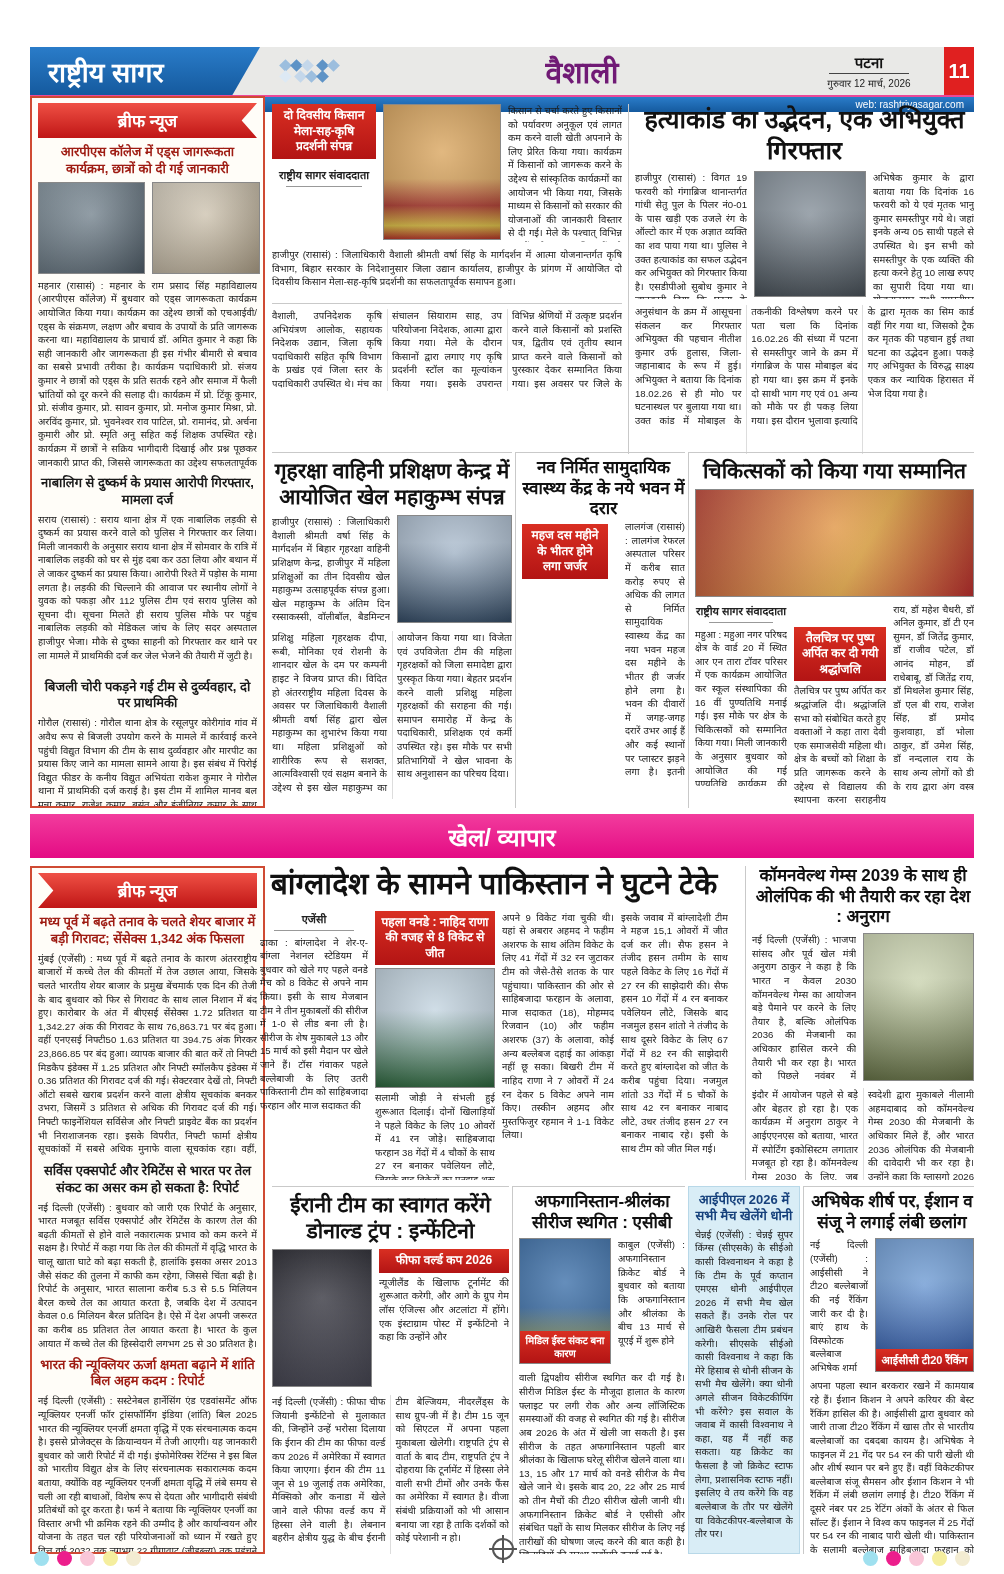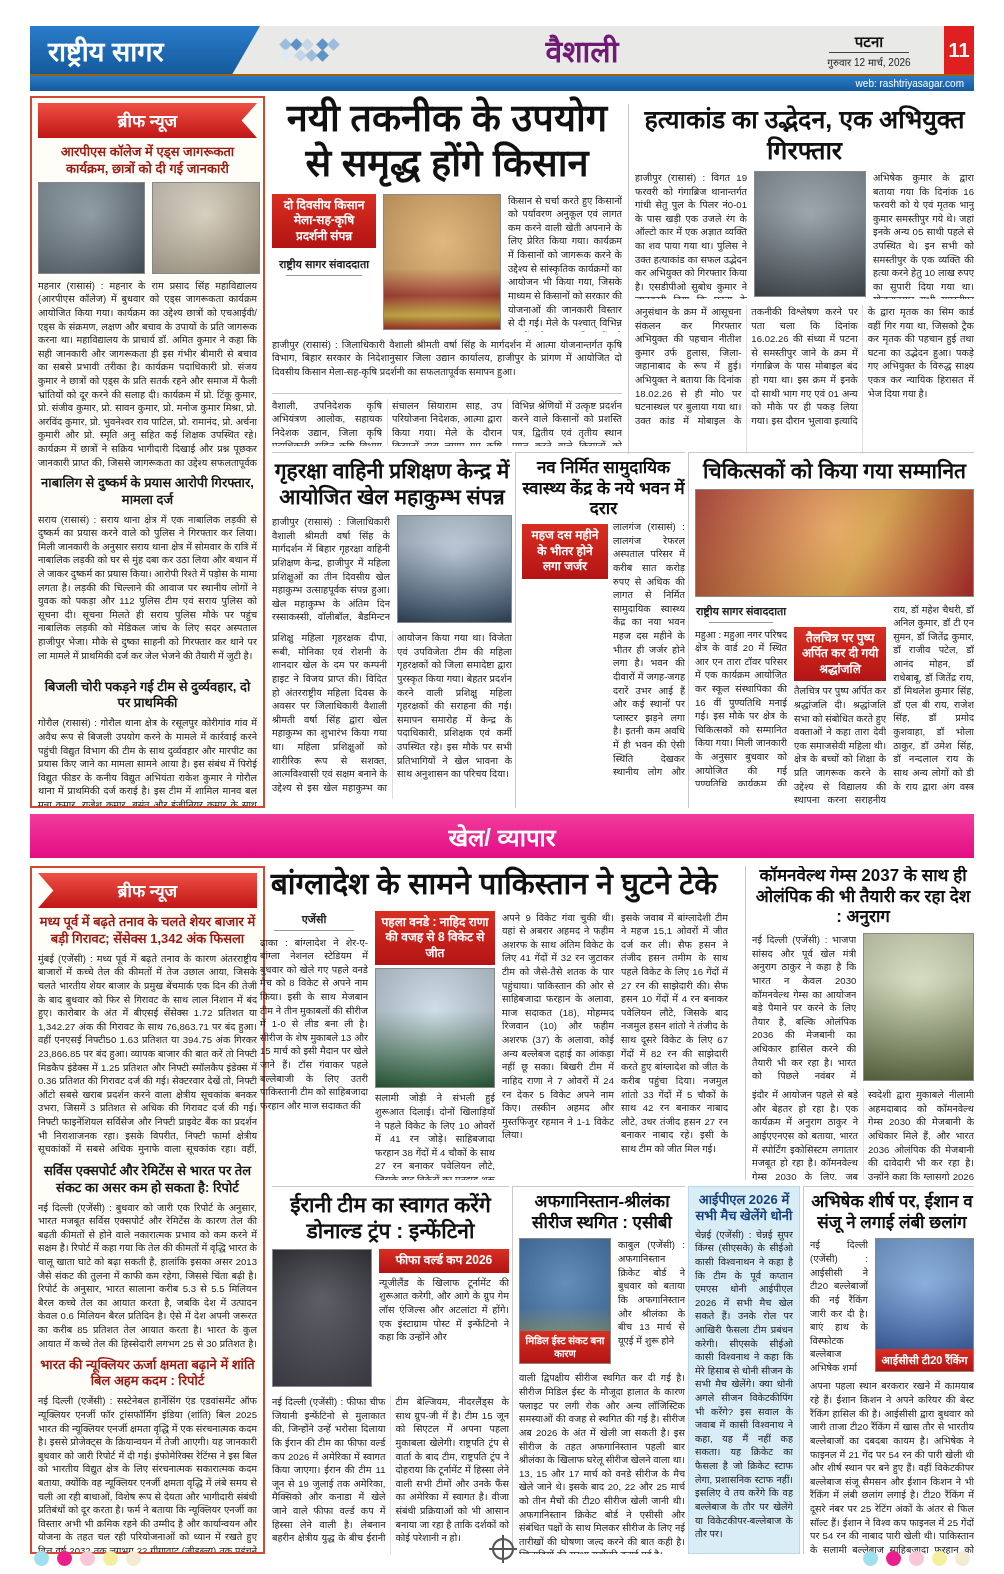--- a/index.html
+++ b/index.html
@@ -2,21 +2,21 @@
 <html lang="hi"><head>
 <meta charset="utf-8">
 <style>
   * { margin:0; padding:0; box-sizing:border-box; }
   html,body { background:#ffffff; }
   body { font-family:"Liberation Sans","DejaVu Sans",sans-serif; color:#1a1a1a; }
   .page { position:relative; width:1004px; height:1574px; background:#fff; overflow:hidden; margin:0 auto; }
 
   
   .masthead { position:absolute; left:30px; top:26px; width:944px; height:66px; }
-  .mast-band { display:flex; height:50px; background:#e9e9e7; border-bottom:2px solid #a16207; }
+  .mast-band { display:flex; height:50px; background:#e9e9e7; border-bottom:2px solid #ec4899;margin-top:21px; }
   .mast-logo { background:linear-gradient(180deg,#2a7cc9,#155a9e); color:#fff; font-weight:bold;
                font-size:27px; display:flex; align-items:center; padding:0 18px;
                clip-path:polygon(0 0,100% 0,88% 100%,0 100%); width:230px; }
   .mast-deco { width:110px; display:flex; align-items:center; justify-content:center; }
   .mast-center { flex:1; display:flex; align-items:center; justify-content:center;
                  font-size:30px; font-weight:bold; color:#701a75; }
   .mast-right { width:150px; display:flex; flex-direction:column; justify-content:center; align-items:center; }
   .mast-city { font-weight:bold; font-size:15px; color:#111; border-bottom:1px solid #444; padding:0 26px 1px; }
   .mast-date { font-size:10px; color:#222; margin-top:2px; }
   .mast-pagenum { width:30px; background:#e02020; color:#fff; font-weight:bold; font-size:20px;
@@ -118,21 +118,20 @@
       <div class="photo p-banner" style="width:49%; height:92px;"></div>
     </div>
     <div class="body-text" style="height:190px; overflow:hidden;">महनार (रासासं) : महनार के राम प्रसाद सिंह महाविद्यालय (आरपीएस कॉलेज) में बुधवार को एड्स जागरूकता कार्यक्रम आयोजित किया गया। कार्यक्रम का उद्देश्य छात्रों को एचआईवी/एड्स के संक्रमण, लक्षण और बचाव के उपायों के प्रति जागरूक करना था। महाविद्यालय के प्राचार्य डॉ. अमित कुमार ने कहा कि सही जानकारी और जागरूकता ही इस गंभीर बीमारी से बचाव का सबसे प्रभावी तरीका है। कार्यक्रम पदाधिकारी प्रो. संजय कुमार ने छात्रों को एड्स के प्रति सतर्क रहने और समाज में फैली भ्रांतियों को दूर करने की सलाह दी। कार्यक्रम में प्रो. टिंकू कुमार, प्रो. संजीव कुमार, प्रो. सावन कुमार, प्रो. मनोज कुमार मिश्रा, प्रो. अरविंद कुमार, प्रो. भुवनेश्वर राव पाटिल, प्रो. रामानंद, प्रो. अर्चना कुमारी और प्रो. स्मृति अनु सहित कई शिक्षक उपस्थित रहे। कार्यक्रम में छात्रों ने सक्रिय भागीदारी दिखाई और प्रश्न पूछकर जानकारी प्राप्त की, जिससे जागरूकता का उद्देश्य सफलतापूर्वक पूरा हुआ।</div>
     <div class="brief-head">नाबालिग से दुष्कर्म के प्रयास आरोपी गिरफ्तार, मामला दर्ज</div>
     <div class="body-text" style="height:160px; overflow:hidden;">सराय (रासासं) : सराय थाना क्षेत्र में एक नाबालिक लड़की से दुष्कर्म का प्रयास करने वाले को पुलिस ने गिरफ्तार कर लिया। मिली जानकारी के अनुसार सराय थाना क्षेत्र में सोमवार के रात्रि में नाबालिक लड़की को घर से मुंह दबा कर उठा लिया और बथान में ले जाकर दुष्कर्म का प्रयास किया। आरोपी रिश्ते में पड़ोस के मामा लगता है। लड़की की चिल्लाने की आवाज पर स्थानीय लोगों ने युवक को पकड़ा और 112 पुलिस टीम एवं सराय पुलिस को सूचना दी। सूचना मिलते ही सराय पुलिस मौके पर पहुंच नाबालिक लड़की को मेडिकल जांच के लिए सदर अस्पताल हाजीपुर भेजा। मौके से दुष्का साहनी को गिरफ्तार कर थाने पर ला मामले में प्राथमिकी दर्ज कर जेल भेजने की तैयारी में जुटी है।</div>
     <div class="brief-head">बिजली चोरी पकड़ने गई टीम से दुर्व्यवहार, दो पर प्राथमिकी</div>
     <div class="body-text" style="height:140px; overflow:hidden;">गोरौल (रासासं) : गोरौल थाना क्षेत्र के रसूलपुर कोरीगांव गांव में अवैध रूप से बिजली उपयोग करने के मामले में कार्रवाई करने पहुंची विद्युत विभाग की टीम के साथ दुर्व्यवहार और मारपीट का प्रयास किए जाने का मामला सामने आया है। इस संबंध में पिरोई विद्युत फीडर के कनीय विद्युत अभियंता राकेश कुमार ने गोरौल थाना में प्राथमिकी दर्ज कराई है। इस टीम में शामिल मानव बल मुन्ना कुमार, राजेश कुमार, बसंत और इंजीनियर कुमार के साथ विद्युत स्पॉट बिलिंग के दौरान ग्रामीणों द्वारा दुर्व्यवहार किया गया। जांच के क्रम में अवैध रूप से बिजली का उपयोग करते पाए गए उपभोक्ता पर करीब 9,500 रुपये का जुर्माना लगाया गया है। दोनों मामलों में विद्युत विभाग ने आगे की प्राथमिकी दर्ज करवाई है। इस संबंध में जानकारी गोरौल थानाध्यक्ष ने दी है।</div>
   </div>
 
   <div class="article" style="left:272px; top:96px; width:350px; height:350px;">
-    <div class="headline h-xl">नयी तकनीक के उपयोग से समृद्ध होंगे किसान</div>
     <div class="row" style="margin-top:8px; height:138px;">
       <div style="width:104px;">
         <div class="kicker">दो दिवसीय किसान मेला-सह-कृषि प्रदर्शनी संपन्न</div>
         <div class="byline" style="margin-top:8px;">राष्ट्रीय सागर संवाददाता</div>
         <div class="byline-line"></div>
       </div>
       <div class="photo p-stage" style="width:118px; height:136px;"></div>
       <div class="body-text" style="flex:1; overflow:hidden;">किसान से चर्चा करते हुए किसानों को पर्यावरण अनुकूल एवं लागत कम करने वाली खेती अपनाने के लिए प्रेरित किया गया। कार्यक्रम में किसानों को जागरूक करने के उद्देश्य से सांस्कृतिक कार्यक्रमों का आयोजन भी किया गया, जिसके माध्यम से किसानों को सरकार की योजनाओं की जानकारी विस्तार से दी गई। मेले के पश्चात् विभिन्न प्रखंडों से आए किसानों ने आधुनिक कृषि यंत्रीकरण तथा प्राकृतिक खेती से संबंधित जानकारी प्राप्त की।</div>
     </div>
     <div class="body-text" style="margin-top:6px; height:55px; overflow:hidden;">हाजीपुर (रासासं) : जिलाधिकारी वैशाली श्रीमती वर्षा सिंह के मार्गदर्शन में आत्मा योजनान्तर्गत कृषि विभाग, बिहार सरकार के निदेशानुसार जिला उद्यान कार्यालय, हाजीपुर के प्रांगण में आयोजित दो दिवसीय किसान मेला-सह-कृषि प्रदर्शनी का सफलतापूर्वक समापन हुआ।</div>
@@ -153,21 +152,21 @@
     <div class="headline h-md">गृहरक्षा वाहिनी प्रशिक्षण केन्द्र में आयोजित खेल महाकुम्भ संपन्न</div>
     <div class="row" style="margin-top:6px; height:110px;">
       <div class="body-text" style="width:118px; overflow:hidden;">हाजीपुर (रासासं) : जिलाधिकारी वैशाली श्रीमती वर्षा सिंह के मार्गदर्शन में बिहार गृहरक्षा वाहिनी प्रशिक्षण केन्द्र, हाजीपुर में महिला प्रशिक्षुओं का तीन दिवसीय खेल महाकुम्भ उत्साहपूर्वक संपन्न हुआ। खेल महाकुम्भ के अंतिम दिन रस्साकस्सी, वॉलीबॉल, बैडमिन्टन एवं कबड्डी प्रतियोगिताओं का आयोजन किया गया, जिसमें महिला प्रशिक्षुओं ने उत्साह के साथ भाग लेते हुए अपने उत्कृष्ट खेल कौशल का प्रदर्शन किया। फाइनल मुकाबले में रस्साकस्सी प्रतियोगिता में</div>
       <div class="photo p-girls" style="flex:1; height:108px;"></div>
     </div>
     <div class="body-text cols-2" style="margin-top:6px; height:168px; overflow:hidden;">प्रशिक्षु महिला गृहरक्षक दीपा, रूबी, मोनिका एवं रोशनी के शानदार खेल के दम पर कम्पनी हाइट ने विजय प्राप्त की। विदित हो अंतरराष्ट्रीय महिला दिवस के अवसर पर जिलाधिकारी वैशाली श्रीमती वर्षा सिंह द्वारा खेल महाकुम्भ का शुभारंभ किया गया था। महिला प्रशिक्षुओं को शारीरिक रूप से सशक्त, आत्मविश्वासी एवं सक्षम बनाने के उद्देश्य से इस खेल महाकुम्भ का आयोजन किया गया था। विजेता एवं उपविजेता टीम की महिला गृहरक्षकों को जिला समादेष्टा द्वारा पुरस्कृत किया गया। बेहतर प्रदर्शन करने वाली प्रशिक्षु महिला गृहरक्षकों की सराहना की गई। समापन समारोह में केन्द्र के पदाधिकारी, प्रशिक्षक एवं कर्मी उपस्थित रहे। इस मौके पर सभी प्रतिभागियों ने खेल भावना के साथ अनुशासन का परिचय दिया।</div>
   </div>
 
   <div class="article rule-top rule-left" style="left:515px; top:452px; width:170px; height:356px;">
     <div class="headline h-m2" style="font-weight:600;">नव निर्मित सामुदायिक स्वास्थ्य केंद्र के नये भवन में दरार</div>
-    <div class="kicker" style="float:left; width:86px; margin:4px 5px 2px 0;">महज दस महीने के भीतर होने लगा जर्जर</div>
+    <div class="kicker" style="float:left; width:86px; margin:4px 17px 2px 0;">महज दस महीने के भीतर होने लगा जर्जर</div>
     <div class="body-text" style="height:258px; overflow:hidden;">लालगंज (रासासं) : लालगंज रेफरल अस्पताल परिसर में करीब सात करोड़ रुपए से अधिक की लागत से निर्मित सामुदायिक स्वास्थ्य केंद्र का नया भवन महज दस महीने के भीतर ही जर्जर होने लगा है। भवन की दीवारों में जगह-जगह दरारें उभर आई हैं और कई स्थानों पर प्लास्टर झड़ने लगा है। इतनी कम अवधि में ही भवन की ऐसी स्थिति देखकर स्थानीय लोग और मरीजों के परिजन निर्माण की गुणवत्ता पर गंभीर सवाल उठा रहे हैं। जानकारी के अनुसार, जब वह भवन बनकर तैयार हुआ था तब इसकी खूब प्रशंसा की गई थी। स्थानीय जनप्रतिनिधि और संबंधित लोग इसे क्षेत्र की बड़ी उपलब्धि बताते हुए इसका श्रेय लेने में लगे थे। लेकिन अब वही भवन अपनी बदहाल स्थिति के कारण चर्चा का विषय बन गया है। इतने कम समय में भवन के जर्जर होने से निर्माण कार्य की गुणवत्ता एवं उसमें प्रयुक्त सामग्री पर सवाल उठ रहे हैं। लोगों ने उच्चस्तरीय जांच कर दोषी अभियंताओं एवं संवेदक पर कार्रवाई की मांग की है। इस संबंध में चिकित्सा पदाधिकारी ने बताया कि भवन की स्थिति से विभाग को अवगत करा दिया गया है।</div>
   </div>
 
   <div class="article rule-top rule-left" style="left:688px; top:452px; width:286px; height:356px;">
     <div class="headline h-md">चिकित्सकों को किया गया सम्मानित</div>
     <div class="photo p-doctors" style="width:100%; height:108px; margin-top:5px;"></div>
     <div class="row" style="margin-top:6px; height:190px;">
       <div style="width:33%;">
         <div class="byline">राष्ट्रीय सागर संवाददाता</div>
         <div class="byline-line"></div>
@@ -205,21 +204,21 @@
         <div class="kicker">पहला वनडे : नाहिद राणा की वजह से 8 विकेट से जीत</div>
         <div class="photo p-bowler" style="width:100%; height:120px; margin-top:3px;"></div>
         <div class="body-text" style="height:100px; overflow:hidden; margin-top:3px;">सलामी जोड़ी ने संभली हुई शुरूआत दिलाई। दोनों खिलाड़ियों ने पहले विकेट के लिए 10 ओवरों में 41 रन जोड़े। साहिबजादा फरहान 38 गेंदों में 4 चौकों के साथ 27 रन बनाकर पवेलियन लौटे, जिसके बाद विकेटों का पतझड़ शुरू हो गया। आलम ये रहा कि पाकिस्तानी टीम 82 के स्कोर तक</div>
       </div>
       <div class="body-text" style="width:112px; overflow:hidden;">अपने 9 विकेट गंवा चुकी थी। यहां से अबरार अहमद ने फहीम अशरफ के साथ अंतिम विकेट के लिए 41 गेंदों में 32 रन जुटाकर टीम को जैसे-तैसे शतक के पार पहुंचाया। पाकिस्तान की ओर से साहिबजादा फरहान के अलावा, माज सदाकत (18), मोहम्मद रिजवान (10) और फहीम अशरफ (37) के अलावा, कोई अन्य बल्लेबज दहाई का आंकड़ा नहीं छू सका। बिखरी टीम में नाहिद राणा ने 7 ओवरों में 24 रन देकर 5 विकेट अपने नाम किए। तस्कीन अहमद और मुस्तफिजुर रहमान ने 1-1 विकेट लिया।</div>
       <div class="body-text" style="flex:1; overflow:hidden;">इसके जवाब में बांग्लादेशी टीम ने महज 15,1 ओवरों में जीत दर्ज कर ली। सैफ हसन ने तंजीद हसन तमीम के साथ पहले विकेट के लिए 16 गेंदों में 27 रन की साझेदारी की। सैफ हसन 10 गेंदों में 4 रन बनाकर पवेलियन लौटे, जिसके बाद नजमुल हसन शांतो ने तंजीद के साथ दूसरे विकेट के लिए 67 गेंदों में 82 रन की साझेदारी करते हुए बांग्लादेश को जीत के करीब पहुंचा दिया। नजमुल शांतो 33 गेंदों में 5 चौकों के साथ 42 रन बनाकर नाबाद लौटे, उधर तंजीद हसन 27 रन बनाकर नाबाद रहे। इसी के साथ टीम को जीत मिल गई।</div>
     </div>
   </div>
 
   <div class="article rule-left" style="left:745px; top:866px; width:229px; height:314px;">
-    <div class="headline h-m2">कॉमनवेल्थ गेम्स 2037 के साथ ही ओलंपिक की भी तैयारी कर रहा देश : अनुराग</div>
+    <div class="headline h-m2">कॉमनवेल्थ गेम्स 2039 के साथ ही ओलंपिक की भी तैयारी कर रहा देश : अनुराग</div>
     <div class="row" style="margin-top:5px; height:150px;">
       <div class="body-text" style="width:47%; overflow:hidden;">नई दिल्ली (एजेंसी) : भाजपा सांसद और पूर्व खेल मंत्री अनुराग ठाकुर ने कहा है कि भारत न केवल 2030 कॉमनवेल्थ गेम्स का आयोजन बड़े पैमाने पर करने के लिए तैयार है, बल्कि ओलंपिक 2036 की मेजबानी का अधिकार हासिल करने की तैयारी भी कर रहा है। भारत को पिछले नवंबर में कॉमनवेल्थ गेम्स 2030 की मेजबानी सौंपी गई थी।</div>
       <div class="photo p-anurag" style="flex:1; height:148px;"></div>
     </div>
     <div class="body-text cols-2" style="margin-top:5px; height:108px; overflow:hidden;">इंदौर में आयोजन पहले से बड़े और बेहतर हो रहा है। एक कार्यक्रम में अनुराग ठाकुर ने आईएएनएस को बताया, भारत में स्पोर्टिंग इकोसिस्टम लगातार मजबूत हो रहा है। कॉमनवेल्थ गेम्स 2030 के लिए, जब स्वदेशी द्वारा मुकाबले नीलामी अहमदाबाद को कॉमनवेल्थ गेम्स 2030 की मेजबानी के अधिकार मिले हैं, और भारत 2036 ओलंपिक की मेजबानी की दावेदारी भी कर रहा है। उन्होंने कहा कि ग्लासगो 2026 के बाद अहमदाबाद 2030 गेम्स की मेजबानी करेगा और उम्मीद है कि देश को 2036 ओलंपिक की मेजबानी का अधिकार भी मिल जाएगा।</div>
   </div>
 
   <div class="article rule-top" style="left:272px; top:1186px; width:237px; height:368px;">
     <div class="headline h-md">ईरानी टीम का स्वागत करेंगे डोनाल्ड ट्रंप : इन्फेंटिनो</div>
     <div class="row" style="margin-top:6px; height:140px;">

